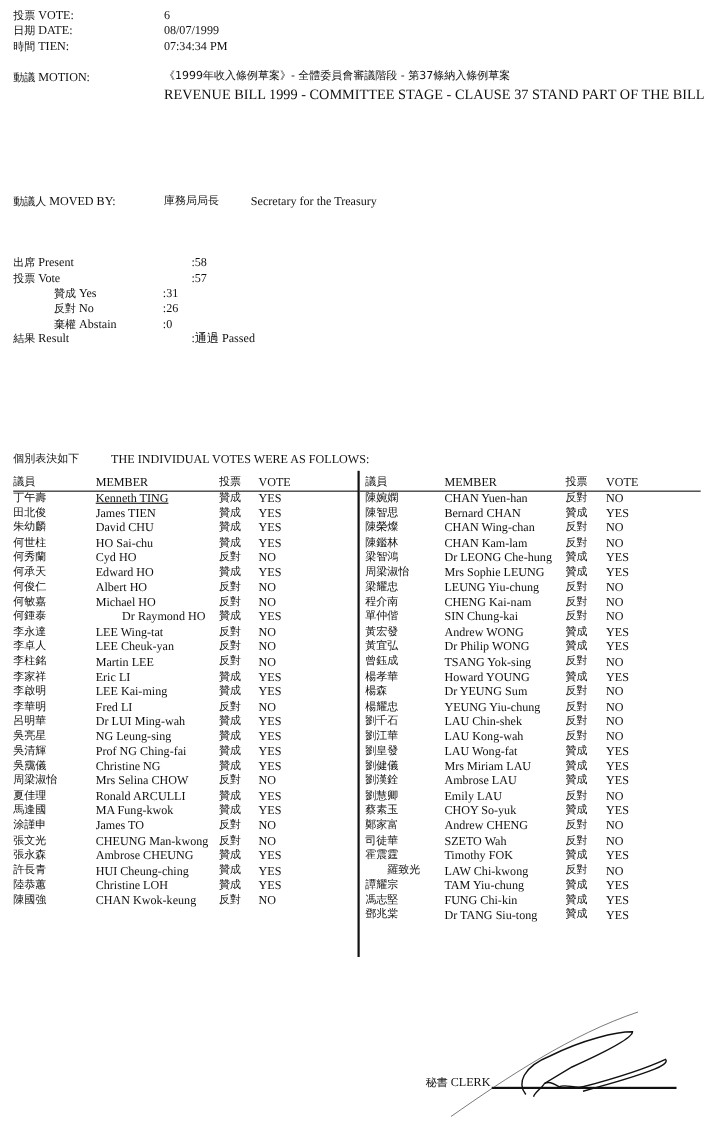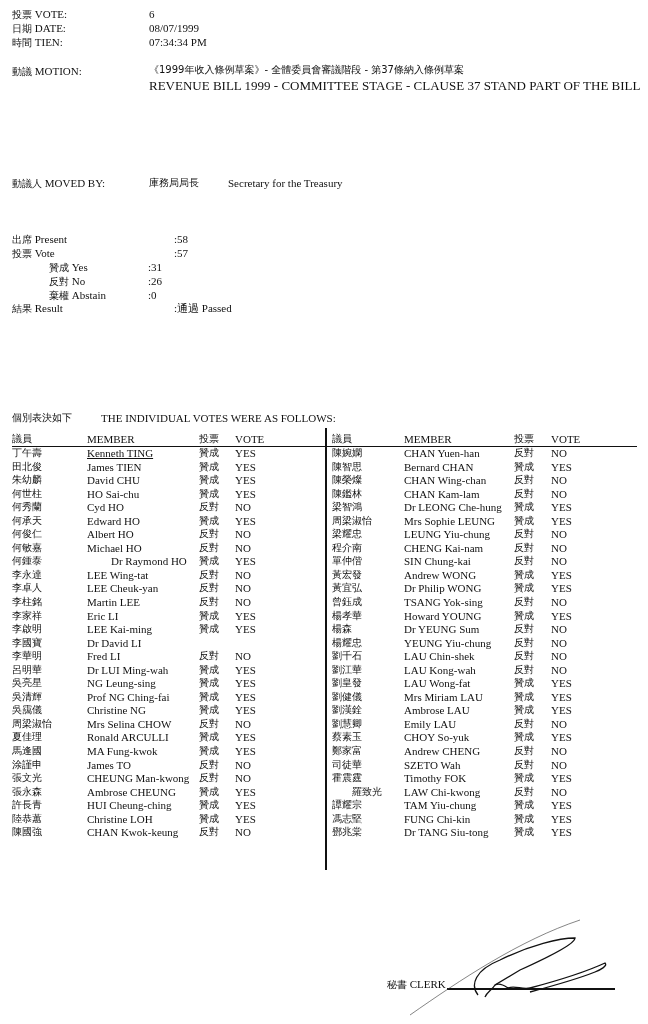--- a/index.html
+++ b/index.html
@@ -157,26 +157,20 @@
         <span class="c-vcn cjk" style="left: 187px; top: 1px;">贊成</span>
         <span class="c-ven" style="left: 223px; top: 1px;">YES</span>
       </div>
       <div class="tbl-row">
         <span class="c-cn cjk" style="left: 0px; top: 1px;">李啟明</span>
         <span class="c-en" style="left: 75px; top: 1px;">LEE Kai-ming</span>
         <span class="c-vcn cjk" style="left: 187px; top: 1px;">贊成</span>
         <span class="c-ven" style="left: 223px; top: 1px;">YES</span>
       </div>
       <div class="tbl-row">
-        <span class="c-cn cjk" style="left: 0px; top: 1px;">李國寶</span>
-        <span class="c-en" style="left: 75px; top: 1px;">Dr David LI</span>
-        <span class="c-vcn cjk" style="left: 187px; top: 1px;"></span>
-        <span class="c-ven" style="left: 223px; top: 1px;"></span>
-      </div>
-      <div class="tbl-row">
         <span class="c-cn cjk" style="left: 0px; top: 1px;">李華明</span>
         <span class="c-en" style="left: 75px; top: 1px;">Fred LI</span>
         <span class="c-vcn cjk" style="left: 187px; top: 1px;">反對</span>
         <span class="c-ven" style="left: 223px; top: 1px;">NO</span>
       </div>
       <div class="tbl-row">
         <span class="c-cn cjk" style="left: 0px; top: 1px;">呂明華</span>
         <span class="c-en" style="left: 75px; top: 1px;">Dr LUI Ming-wah</span>
         <span class="c-vcn cjk" style="left: 187px; top: 1px;">贊成</span>
         <span class="c-ven" style="left: 223px; top: 1px;">YES</span>

